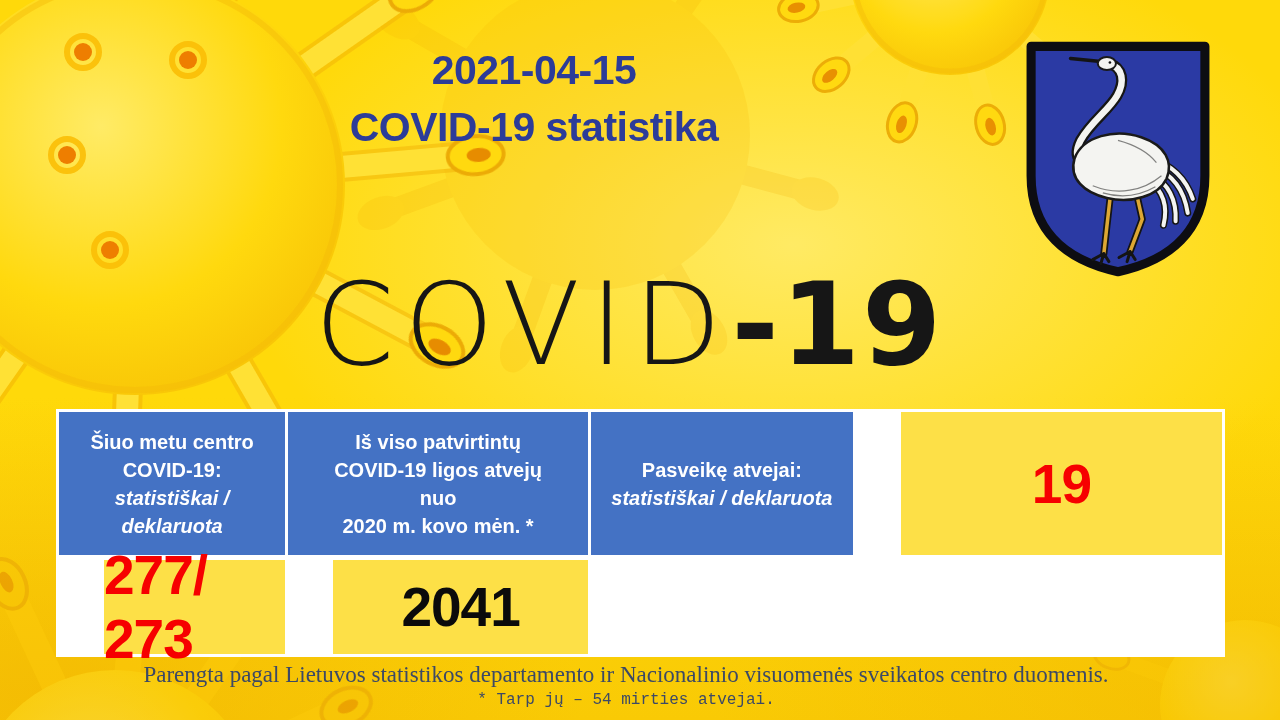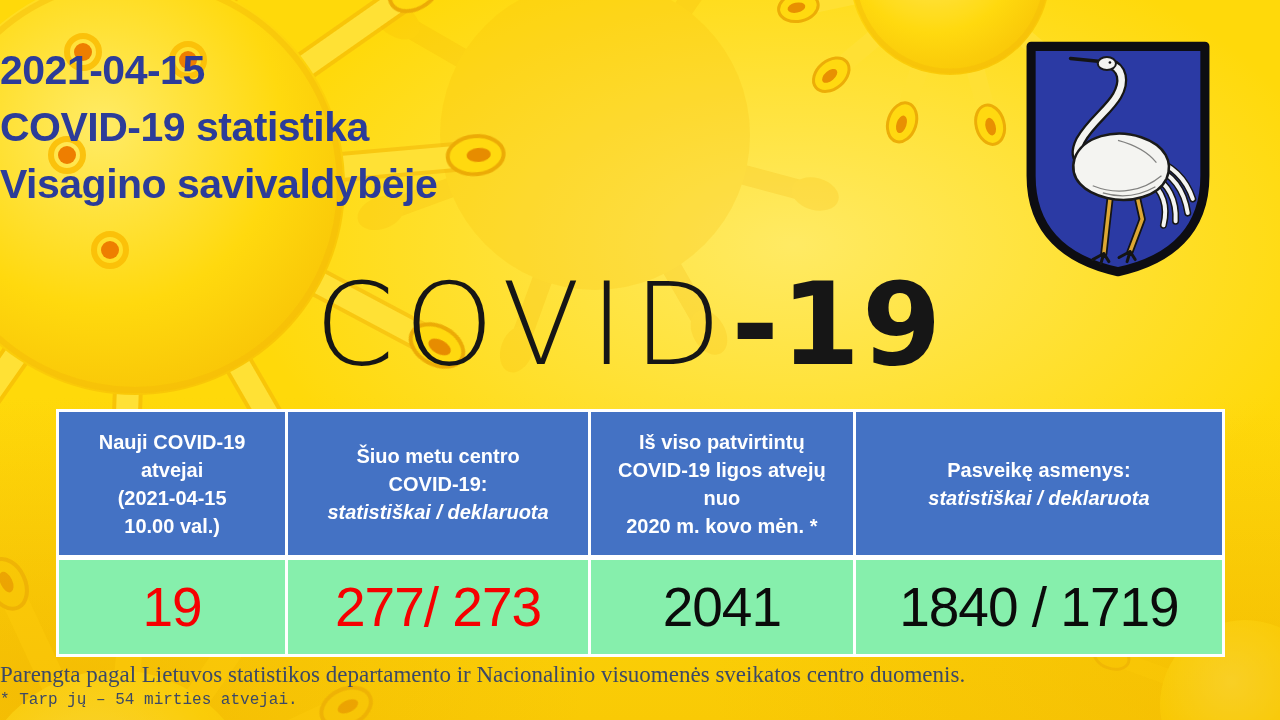--- a/index.html
+++ b/index.html
@@ -10,21 +10,21 @@
       radial-gradient(900px 520px at 62% 34%, rgba(255,240,130,0.75), rgba(255,240,130,0) 62%),
       radial-gradient(760px 420px at 4% 96%, rgba(236,166,0,0.40), rgba(236,166,0,0) 70%),
       radial-gradient(820px 420px at 98% 96%, rgba(240,178,0,0.45), rgba(240,178,0,0) 66%),
       linear-gradient(180deg,#FFD90A 0%,#FFD90A 55%,#F9CA05 100%);
   }
   .bg-svg{position:absolute;left:0;top:0;z-index:0;}
 
   
   .title{
     position:absolute;left:0;top:42px;width:1068px;z-index:2;
-    color:#2C3C99;font-weight:bold;
+    text-align:center;color:#2C3C99;font-weight:bold;
     font-size:41px;line-height:57px;letter-spacing:-0.5px;
   }
 
   
   .shield{position:absolute;left:1022px;top:38px;width:192px;height:240px;z-index:2;}
 
   
   .covid-logo{
     position:absolute;left:0;top:258px;width:1258px;z-index:1;
     text-align:center;color:#161616;white-space:nowrap;
@@ -45,29 +45,29 @@
   .th{
     background:#4472C4;color:#ffffff;
     display:flex;flex-direction:column;align-items:center;justify-content:center;
     text-align:center;font-weight:bold;font-size:20px;line-height:28px;
     padding:2px 6px;box-sizing:border-box;
   }
   .h-main{white-space:pre-line;}
   .h-note{font-style:italic;}
   .h-note:empty{display:none;}
   .td{
-    background:#86efac;
+    background:#fde047;
     display:flex;align-items:center;justify-content:center;
-    font-weight:normal;font-size:55px;letter-spacing:-1px;
+    font-weight:bold;font-size:55px;letter-spacing:-1px;margin-left:45px;
   }
 
   
   .foot{
-    position:absolute;left:0;top:660px;width:1228px;z-index:2;
-    color:#3C4966;font-family:"Liberation Serif",serif;
+    position:absolute;left:12px;top:660px;width:1228px;z-index:2;
+    text-align:center;color:#3C4966;font-family:"Liberation Serif",serif;
   }
   .f1{font-size:23px;line-height:30px;}
   .f2{font-size:16px;line-height:21px;font-family:Liberation Mono, monospace;}
 </style>
 </head>
 <body>
 
 <div id="stage">
 
   <svg class="bg-svg" width="1280" height="720" viewBox="0 0 1280 720" aria-hidden="true">
@@ -273,21 +273,20 @@
           <ellipse cx="142" cy="0" rx="18" ry="12" fill="#F8C708" stroke="#E6A106" stroke-width="3"></ellipse>
         </g>
       </g>
       <circle r="85" fill="url(#vb)"></circle>
     </g>
   </svg>
 
   <header class="title">
     <div>2021-04-15</div>
     <div>COVID-19 statistika</div>
-    <div>Visagino savivaldybėje</div>
   </header>
 
   <svg class="shield" viewBox="0 0 190 235" aria-hidden="true">
     <path d="M9,7 H181 V135 C181,190 146,219 95,230 C44,219 9,190 9,135 Z" fill="#2B3AA4" stroke="#0D0D12" stroke-width="9" stroke-linejoin="round"></path>
 
     <g fill="none" stroke-linecap="round">
       <path d="M128,118 C150,125 163,140 169,158" stroke="#161616" stroke-width="7"></path>
       <path d="M130,126 C152,135 161,152 164,172" stroke="#161616" stroke-width="7"></path>
       <path d="M128,133 C148,145 153,162 152,180" stroke="#161616" stroke-width="7"></path>
       <path d="M125,139 C142,152 144,168 140,184" stroke="#161616" stroke-width="7"></path>
@@ -321,48 +320,40 @@
       <ellipse cx="84" cy="24" rx="9" ry="6.5" fill="#F4F4F1" stroke="#1A1A1A" stroke-width="2"></ellipse>
       <circle cx="87" cy="23" r="1.3" fill="#111"></circle>
     </g>
   </svg>
 
   <div class="covid-logo">
     <span class="thin">COVID</span><span class="bold">-19</span>
   </div>
 
   <section class="stats-table">
-    <div class="th">
-      <div class="h-main">Nauji COVID-19
-atvejai
-(2021-04-15
-10.00 val.)</div>
-
-    </div>
     <div class="th">
       <div class="h-main">Šiuo metu centro
 COVID-19:</div>
       <div class="h-note">statistiškai / deklaruota</div>
     </div>
     <div class="th">
       <div class="h-main">Iš viso patvirtintų
 COVID-19 ligos atvejų
 nuo
 2020 m. kovo mėn. *</div>
 
     </div>
     <div class="th">
-      <div class="h-main">Pasveikę asmenys:</div>
+      <div class="h-main">Pasveikę atvejai:</div>
       <div class="h-note">statistiškai / deklaruota</div>
     </div>
 
     <div class="td" style="color:#F60000">19</div>
     <div class="td" style="color:#F60000">277/ 273</div>
     <div class="td" style="color:#0B0B0B">2041</div>
-    <div class="td" style="color:#0B0B0B">1840 / 1719</div>
   </section>
 
   <footer class="foot">
     <div class="f1">Parengta pagal Lietuvos statistikos departamento ir Nacionalinio visuomenės sveikatos centro duomenis.</div>
     <div class="f2">* Tarp jų – 54 mirties atvejai.</div>
   </footer>
 
 </div>
 
 </body></html>

